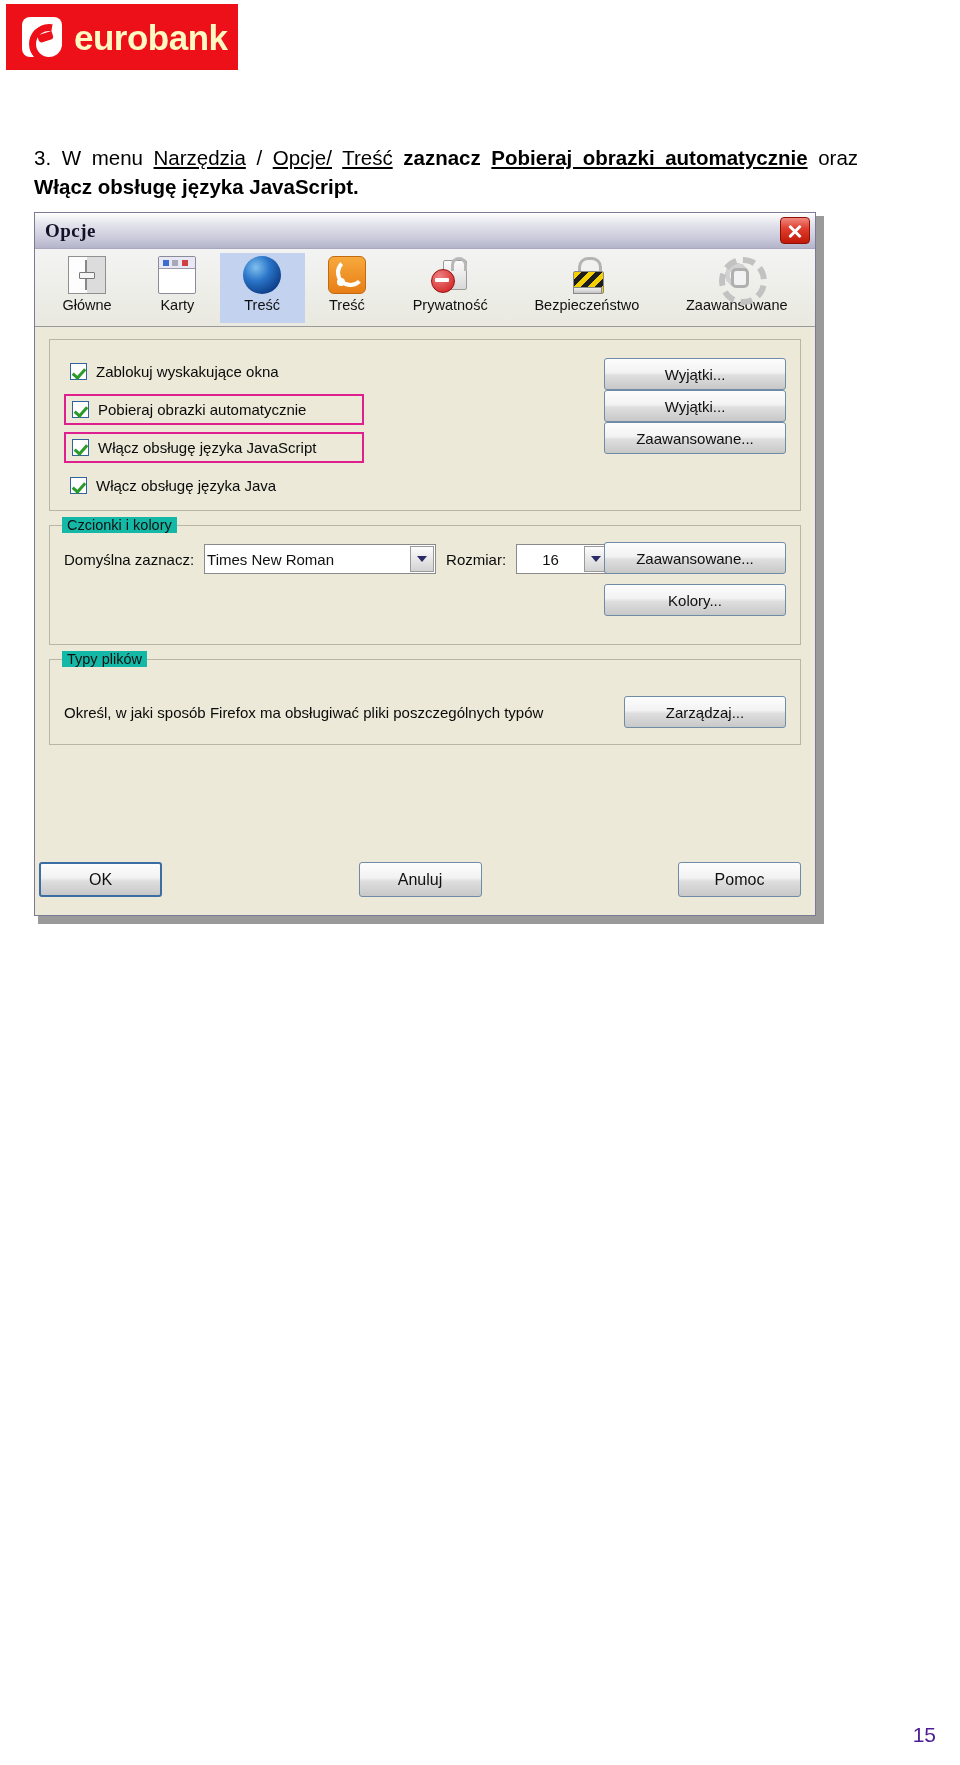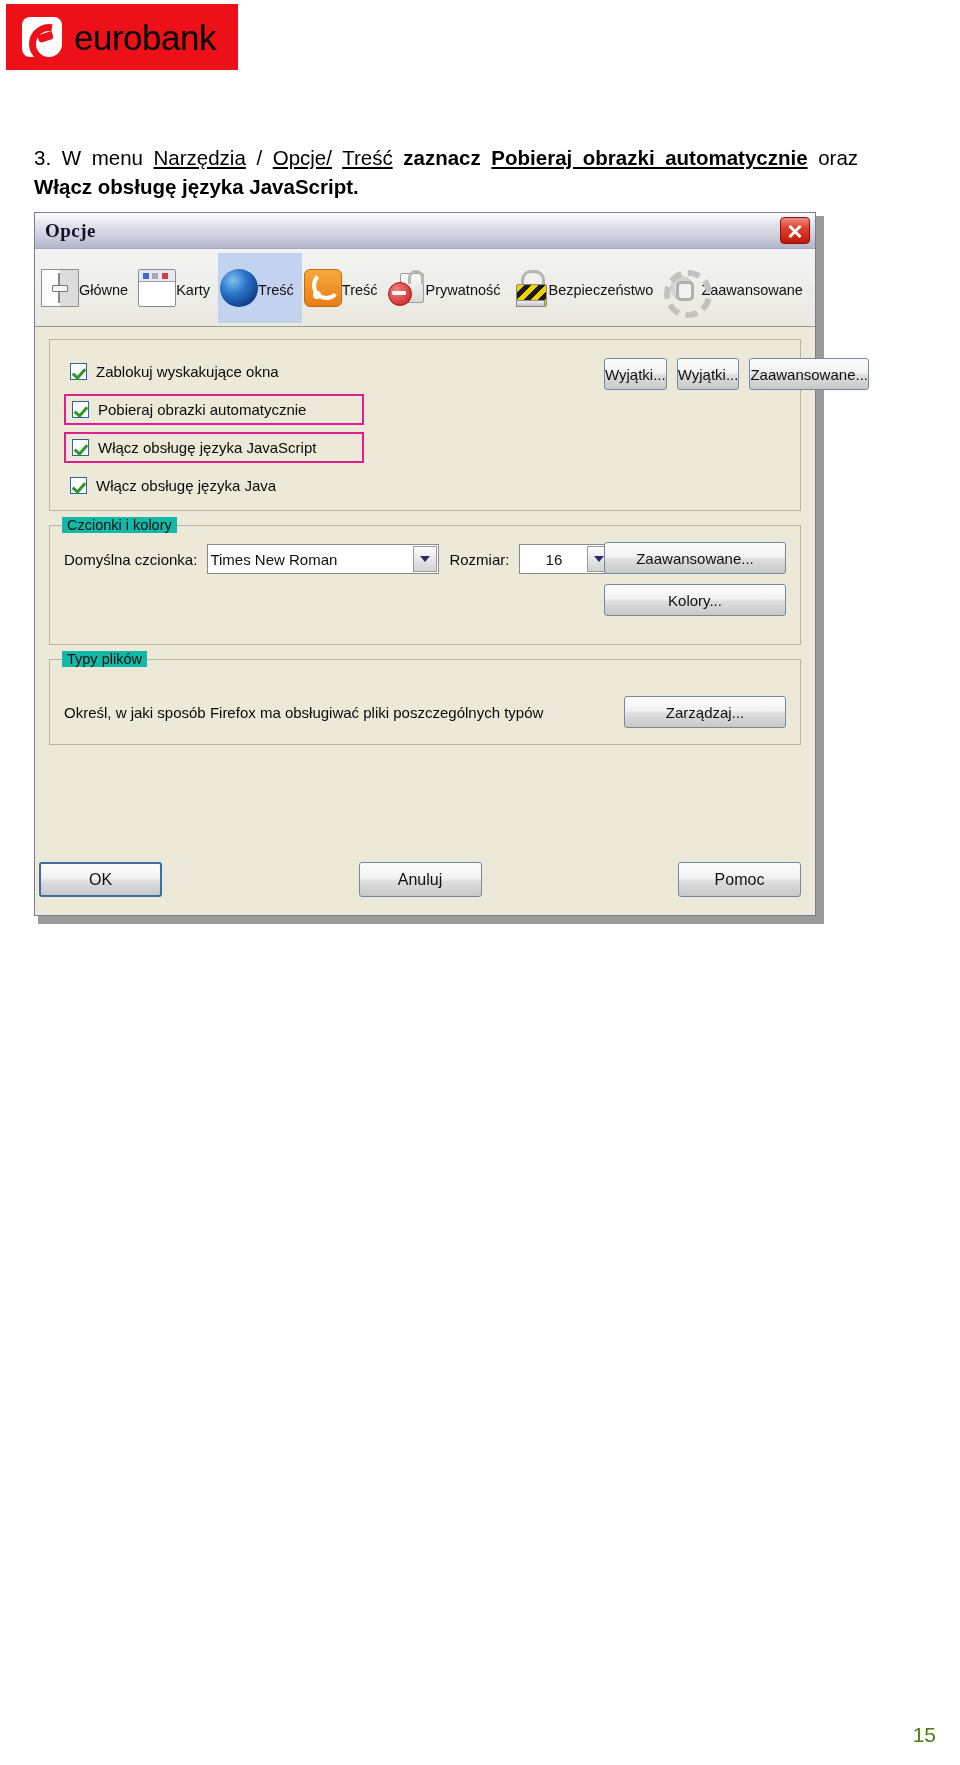--- a/index.html
+++ b/index.html
@@ -43,23 +43,23 @@
   .brand-mark::after {
     content: "";
     position: absolute;
     left: 16px; top: 16px;
     width: 15px; height: 8px;
     background: #ed1018;
     border-radius: 0 0 3px 3px;
     transform: rotate(-18deg);
   }
   .brand-text {
-    color: #000000;
+    color: #fef9c3;
     font-size: 35px;
-    font-weight: normal;
+    font-weight: bold;
     letter-spacing: -0.5px;
     line-height: 1;
   }
 
   
   .instruction {
     position: absolute;
     left: 34px; top: 122px;
     width: 824px;
     font-size: 20.5px;
@@ -136,21 +136,21 @@
     background: linear-gradient(to bottom, #f3f3f3 0%, #e9e9e0 100%);
     border-bottom: 1px solid #9a9a9a;
     display: flex;
     align-items: flex-start;
     padding: 4px 4px 0 4px;
     flex: 0 0 auto;
   }
   .tab {
     flex: 1 1 auto;
     display: flex;
-    flex-direction: row;
+    flex-direction: column;
     align-items: center;
     justify-content: flex-start;
     padding: 3px 2px 0 2px;
     cursor: pointer;
     height: 70px;
   }
   .tab.selected { background: #c3d3ef; }
   .tab-icon {
     width: 38px; height: 38px;
     margin-bottom: 3px;
@@ -382,22 +382,21 @@
   }
   .check-label {
     font-size: 15px;
     color: #0a0a0a;
     white-space: nowrap;
   }
 
   .btn-col {
     width: 182px;
     display: flex;
-    flex-direction: row;
-    gap: 10px;
+    flex-direction: column;
     margin-left: auto;
     padding-top: 2px;
   }
   .btn {
     height: 32px;
     background: linear-gradient(to bottom, #fdfdfd 0%, #f2f2f2 45%, #dedede 55%, #c8c8c8 100%);
     border: 1px solid #6f8ba8;
     border-radius: 3px;
     font-size: 15px;
     color: #101010;
@@ -492,21 +491,21 @@
     width: 123px; height: 35px;
     font-size: 16px;
   }
   .btn-ok { border: 2px solid #3b6ea5; }
 
   
   .page-num {
     position: absolute;
     right: 24px; bottom: 18px;
     font-size: 21px;
-    color: #4d7c0f;
+    color: #4c1d95;
   }
 </style>
 </head>
 <body>
 
 <div class="brand-bar">
   <div class="brand-mark"></div>
   <div class="brand-text">eurobank</div>
 </div>
 
@@ -599,21 +598,21 @@
         <div class="btn-col">
           <div class="btn">Wyjątki...</div>
           <div class="btn">Wyjątki...</div>
           <div class="btn">Zaawansowane...</div>
         </div>
       </div>
 
       <div class="groupbox gb-fonts">
         <div class="legend">Czcionki i kolory</div>
         <div class="font-row">
-          <span class="lbl">Domyślna czcionka:</span>
+          <span class="lbl">Domyślna zaznacz:</span>
           <div class="combo combo-font">
             <span>Times New Roman</span>
             <span class="arrow"></span>
           </div>
           <span class="lbl">Rozmiar:</span>
           <div class="combo combo-size">
             <span class="val">16</span>
             <span class="arrow"></span>
           </div>
         </div>

